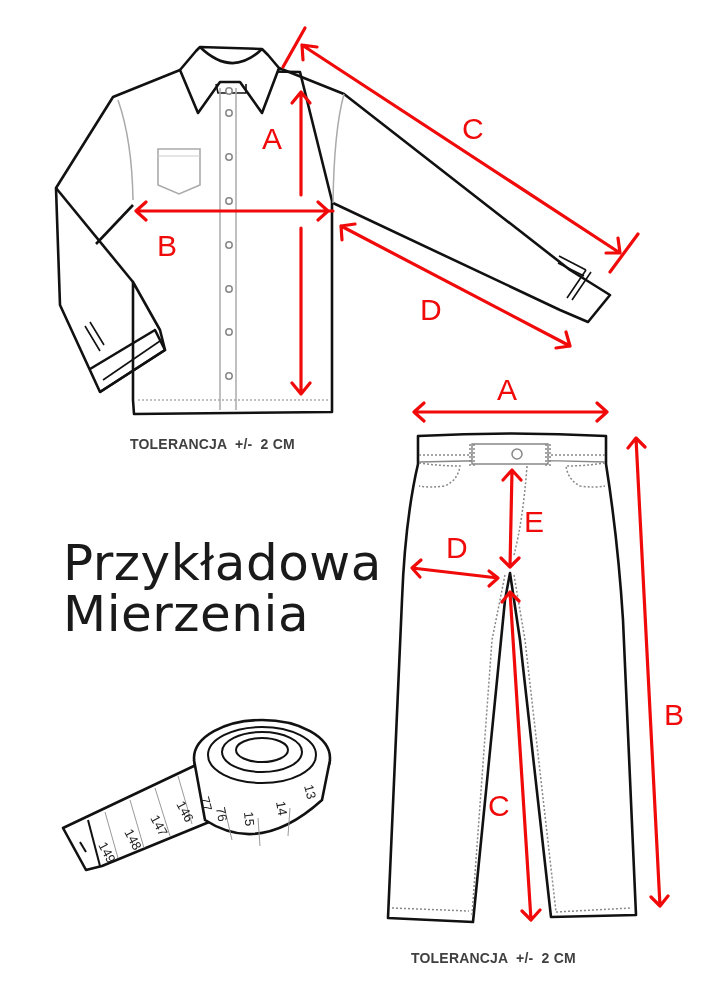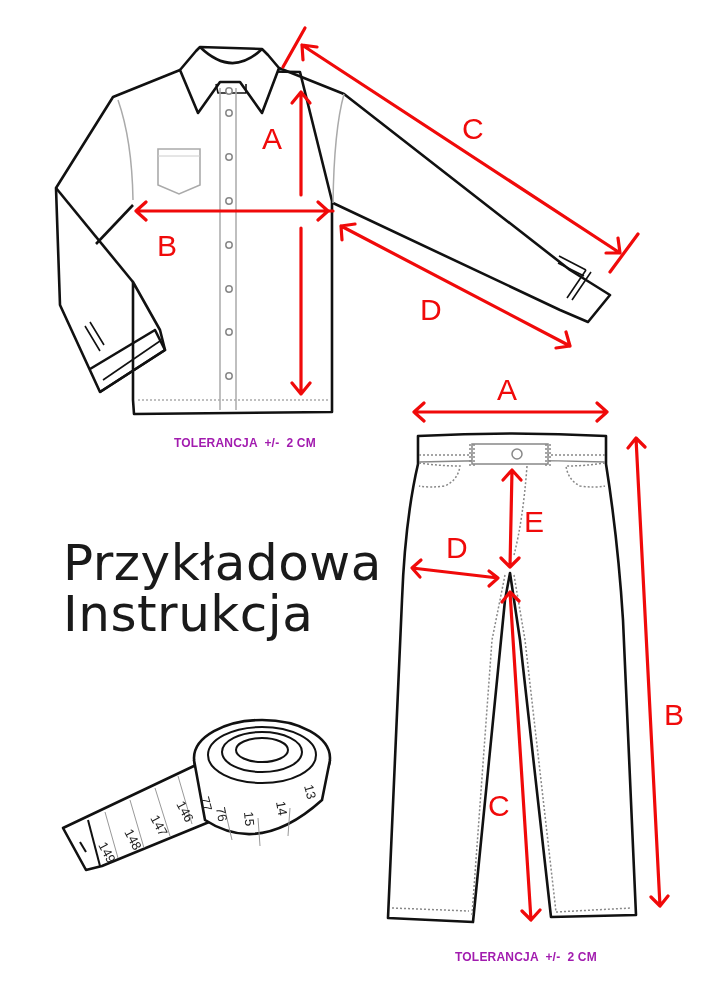--- a/index.html
+++ b/index.html
@@ -1,19 +1,19 @@
 <!DOCTYPE html>
 <html><head>
 <meta charset="utf-8">
 <style>
   html, body { margin: 0; padding: 0; background: #ffffff; }
   body { width: 720px; height: 992px; position: relative; overflow: hidden; font-family: "Liberation Sans", sans-serif; }
   .layer { position: absolute; left: 0; top: 0; width: 720px; height: 992px; }
   svg text { font-family: "Liberation Sans", sans-serif; }
-  .tol { position: absolute; font-family: "Liberation Sans", sans-serif; font-weight: bold; font-size: 12px; color: #a21caf; letter-spacing: 0.2px; white-space: pre; margin-left: 44px; }
+  .tol { position: absolute; font-family: "Liberation Sans", sans-serif; font-weight: bold; font-size: 14px; color: #404040; letter-spacing: 0.2px; white-space: pre; }
   .title { position: absolute; left: 56px; top: 538px; font-family: "DejaVu Sans", sans-serif; font-weight: normal; font-size: 50px; line-height: 51px; color: #1a1a1a; letter-spacing: 0.5px; margin-left: 7px; }
   .title div { white-space: nowrap; }
 </style>
 </head>
 <body>
 
 <svg class="layer" viewBox="0 0 720 992" xmlns="http://www.w3.org/2000/svg">
   <g fill="none" stroke="#111" stroke-width="2.6" stroke-linejoin="round">
 
     <path d="M180 70 L113 97 L56 188 L60 305 L100 392 L165 350 L160 330 L133 282 L133 400 L134 414 L332 412 L332 201 L300 72 Z" fill="#fff"></path>
@@ -112,21 +112,21 @@
     <text x="488" y="816">C</text>
     <text x="446" y="558">D</text>
     <text x="524" y="532">E</text>
   </g>
 </svg>
 
 <div class="tol" style="left:411px; top:950px;">TOLERANCJA  +/-  2 CM</div>
 
 <div class="title">
   <div>Przykładowa</div>
-  <div>Instrukcja</div>
+  <div>Mierzenia</div>
 </div>
 
 <svg class="layer" viewBox="0 0 720 992" xmlns="http://www.w3.org/2000/svg">
   <g fill="#fff" stroke="#111" stroke-width="2.6" stroke-linejoin="round">
 
     <path d="M63 828 L196 765 L214 820 L102 866 L86 870 Z"></path>
 
     <ellipse cx="262" cy="758" rx="68" ry="38"></ellipse>
     <path d="M194 760 L205 820 Q260 856 322 800 L330 760"></path>
   </g>

